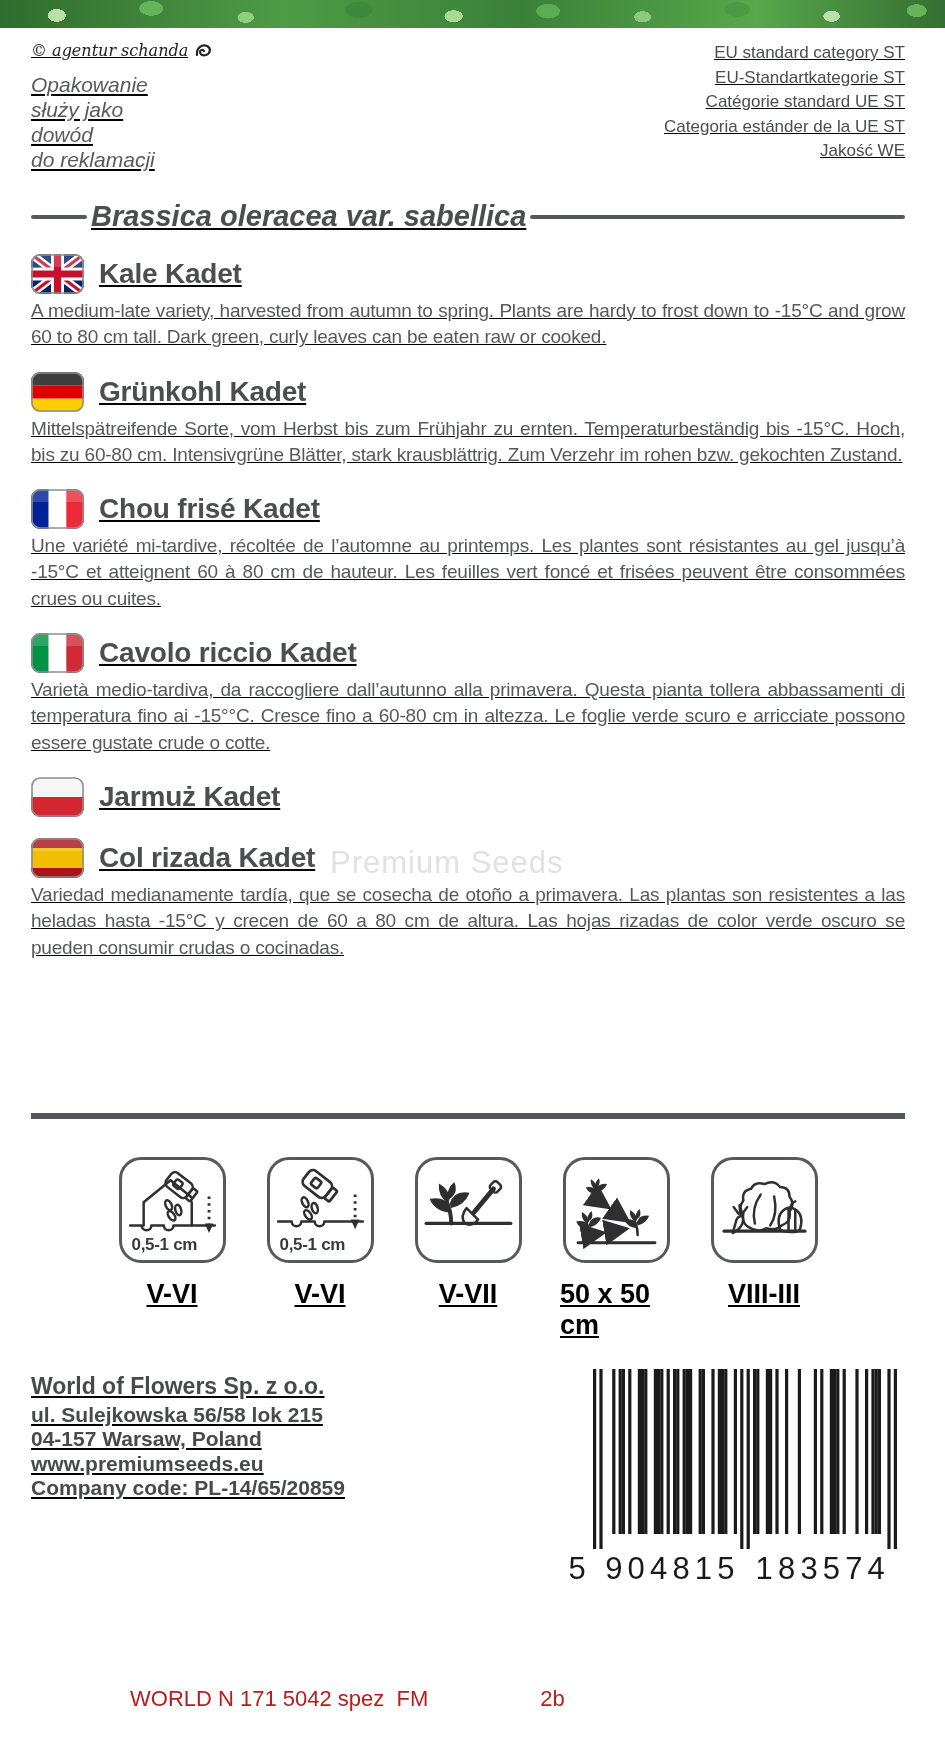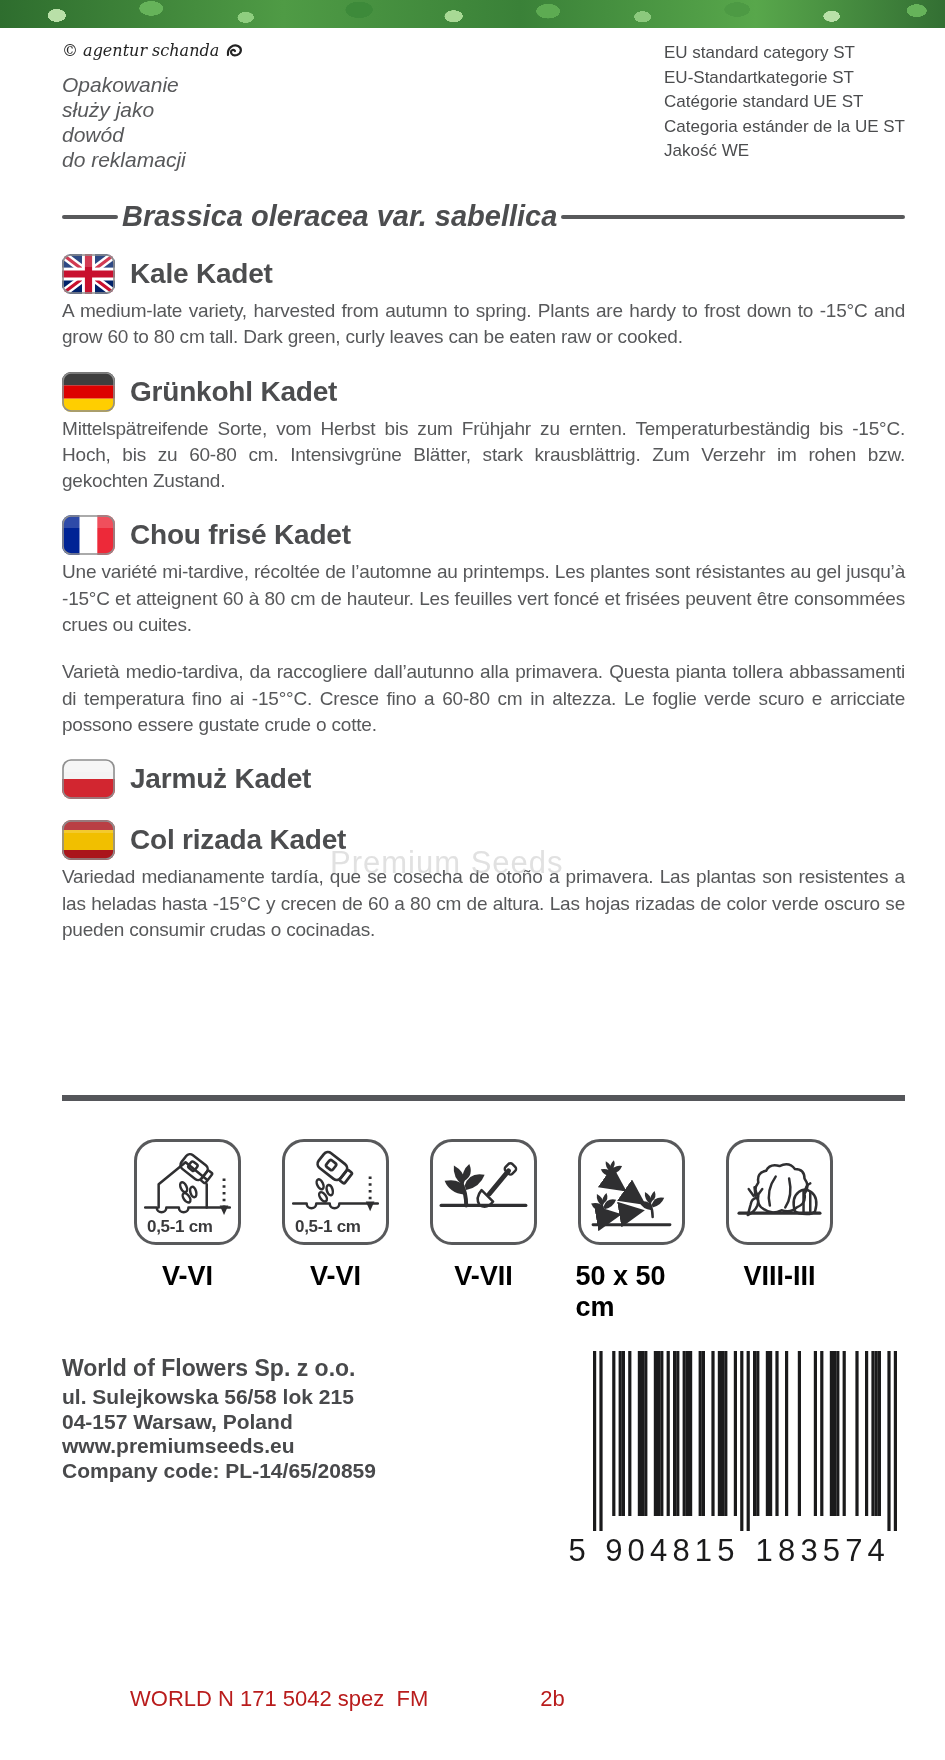--- a/index.html
+++ b/index.html
@@ -17,26 +17,26 @@
       radial-gradient(18px 12px at 26% 62%, #8fce7f 0 45%, transparent 46%),
       radial-gradient(30px 18px at 38% 35%, #3d8a3a 0 45%, transparent 46%),
       radial-gradient(20px 13px at 48% 58%, #a8d995 0 45%, transparent 46%),
       radial-gradient(26px 16px at 58% 40%, #5dab52 0 45%, transparent 46%),
       radial-gradient(18px 12px at 68% 60%, #8cc97d 0 46%, transparent 47%),
       radial-gradient(28px 16px at 78% 34%, #4d9a44 0 45%, transparent 46%),
       radial-gradient(18px 12px at 88% 58%, #b9e0a8 0 45%, transparent 46%),
       radial-gradient(22px 14px at 97% 38%, #66b35a 0 45%, transparent 46%),
       linear-gradient(90deg, #2e6d2e, #4f9b45 30%, #3a8138 55%, #58a74b 80%, #336f33);
   }
-  .content { padding:0 40px 0 62px; }
+  .content { padding:0 40px 0 31px;text-decoration:underline; }
   .top-row { display:flex; justify-content:space-between; margin-top:13px; }
   .credit { font-family:"DejaVu Serif", serif; font-style:italic; font-size:16px;
             color:#232323; display:flex; align-items:center; gap:7px; }
   .pack-note { margin-top:12px; font-style:italic; font-size:21px; line-height:25px; color:#58595b; }
-  .eu-lines { font-size:17px; line-height:24.6px; color:#4b4c4e; }
+  .eu-lines { text-align:right; font-size:17px; line-height:24.6px; color:#4b4c4e; }
   .species-row { display:flex; align-items:center; gap:4px; margin-top:28px; }
   .rule { height:4px; background:#58595b; border-radius:2px; }
   .rule-left { width:56px; }
   .rule-right { flex:1; }
   .species-title { font-size:29px; font-weight:bold; font-style:italic; color:#4c4d4f; white-space:nowrap; }
   .section { margin-top:21px; }
   .sec-head { display:flex; align-items:center; gap:15px; }
   .flag { flex:0 0 auto; display:block; }
   .sec-title { font-size:28px; font-weight:bold; color:#4c4d4f; letter-spacing:-0.2px; }
   .sec-text { margin-top:4px; font-size:19px; line-height:26.3px; color:#57585a;
@@ -157,20 +157,37 @@
                   <rect x="0" y="0" width="53" height="13" fill="#ffffff" opacity="0.18"></rect>
                 </g>
                 <rect x="1" y="1" width="51" height="38" rx="8" fill="none" stroke="#8e8e8e" stroke-width="1.6"></rect>
               </svg>
             </span>
             <span class="sec-title">Chou frisé Kadet</span>
           </div>
           <div class="sec-text">Une variété mi-tardive, récoltée de l’automne au printemps. Les plantes sont résistantes au gel jusqu’à -15°C et atteignent 60 à 80 cm de hauteur. Les feuilles vert foncé et frisées peuvent être consommées crues ou cuites.</div>
         </div>
         <div class="section">
+          <div class="sec-head">
+            <span class="flag-wrap">
+              <svg class="flag" width="53" height="40" viewBox="0 0 53 40">
+    <clipPath id="clip-it">
+                  <rect width="53" height="40" rx="9"></rect>
+                </clipPath>
+    <g clip-path="url(#clip-it)">
+    <rect width="17.7" height="40" fill="#009246"></rect>
+    <rect x="17.7" width="17.6" height="40" fill="#ffffff"></rect>
+    <rect x="35.3" width="17.7" height="40" fill="#CE2B37"></rect>
+                  <rect x="0" y="0" width="53" height="13" fill="#ffffff" opacity="0.18"></rect>
+                </g>
+                <rect x="1" y="1" width="51" height="38" rx="8" fill="none" stroke="#8e8e8e" stroke-width="1.6"></rect>
+              </svg>
+            </span>
+            <span class="sec-title">Cavolo riccio Kadet</span>
+          </div>
           <div class="sec-text">Varietà medio-tardiva, da raccogliere dall’autunno alla primavera. Questa pianta tollera abbassamenti di temperatura fino ai -15°°C. Cresce fino a 60-80 cm in altezza. Le foglie verde scuro e arricciate possono essere gustate crude o cotte.</div>
         </div>
         <div class="section">
           <div class="sec-head">
             <span class="flag-wrap">
               <svg class="flag" width="53" height="40" viewBox="0 0 53 40">
     <clipPath id="clip-pl">
                   <rect width="53" height="40" rx="9"></rect>
                 </clipPath>
     <g clip-path="url(#clip-pl)">

